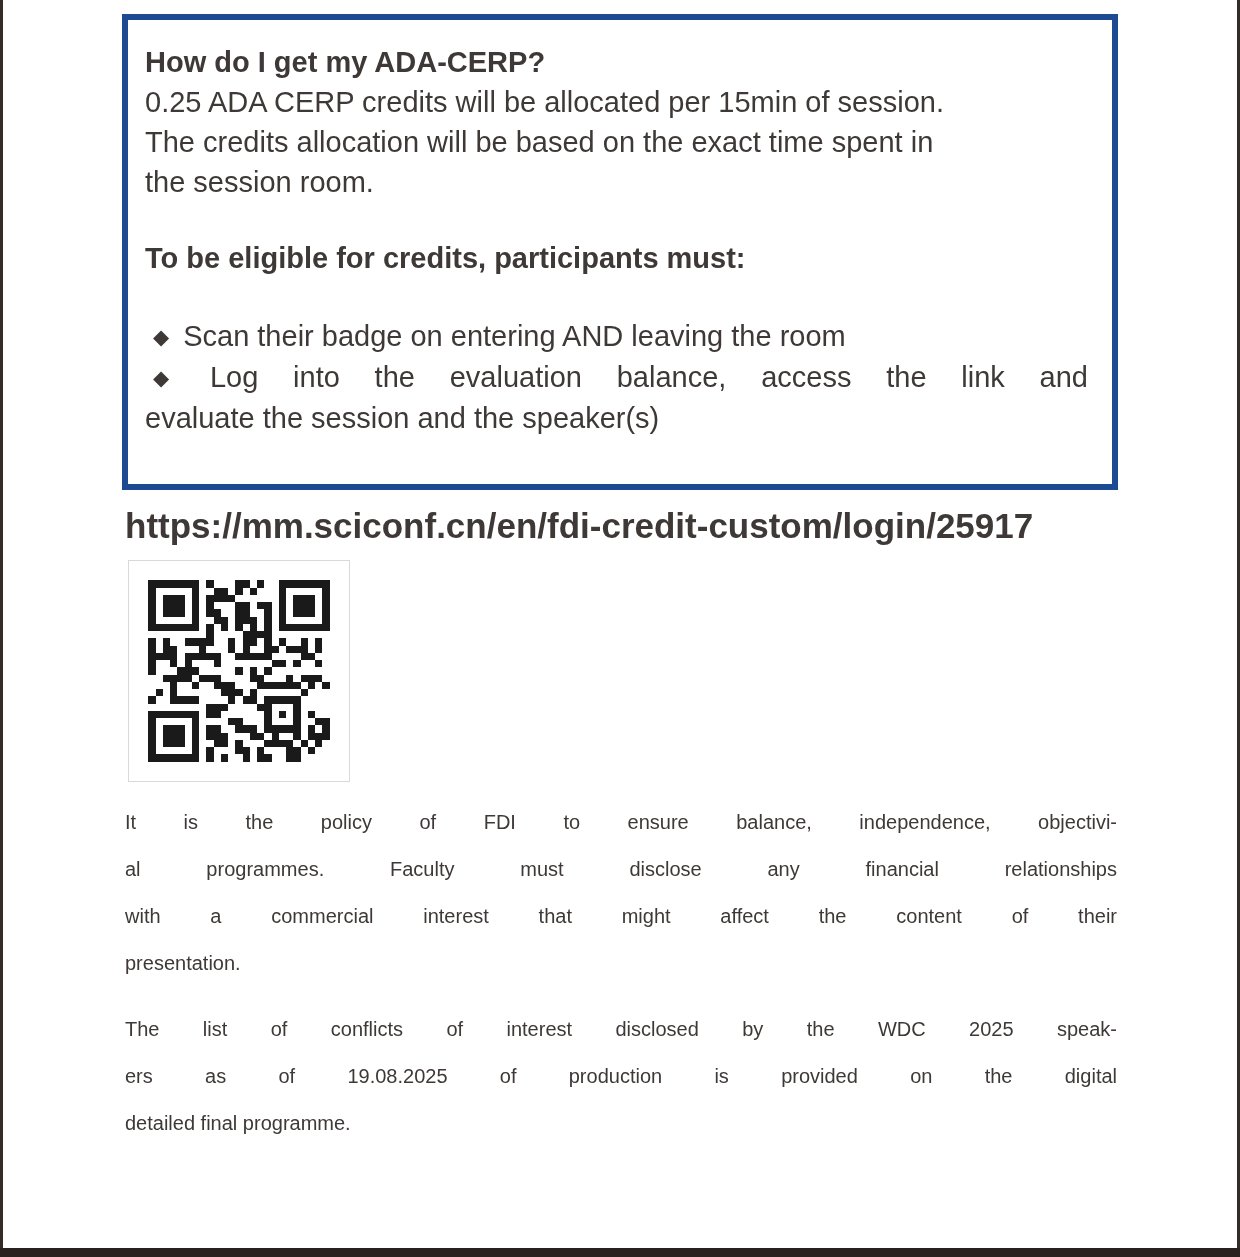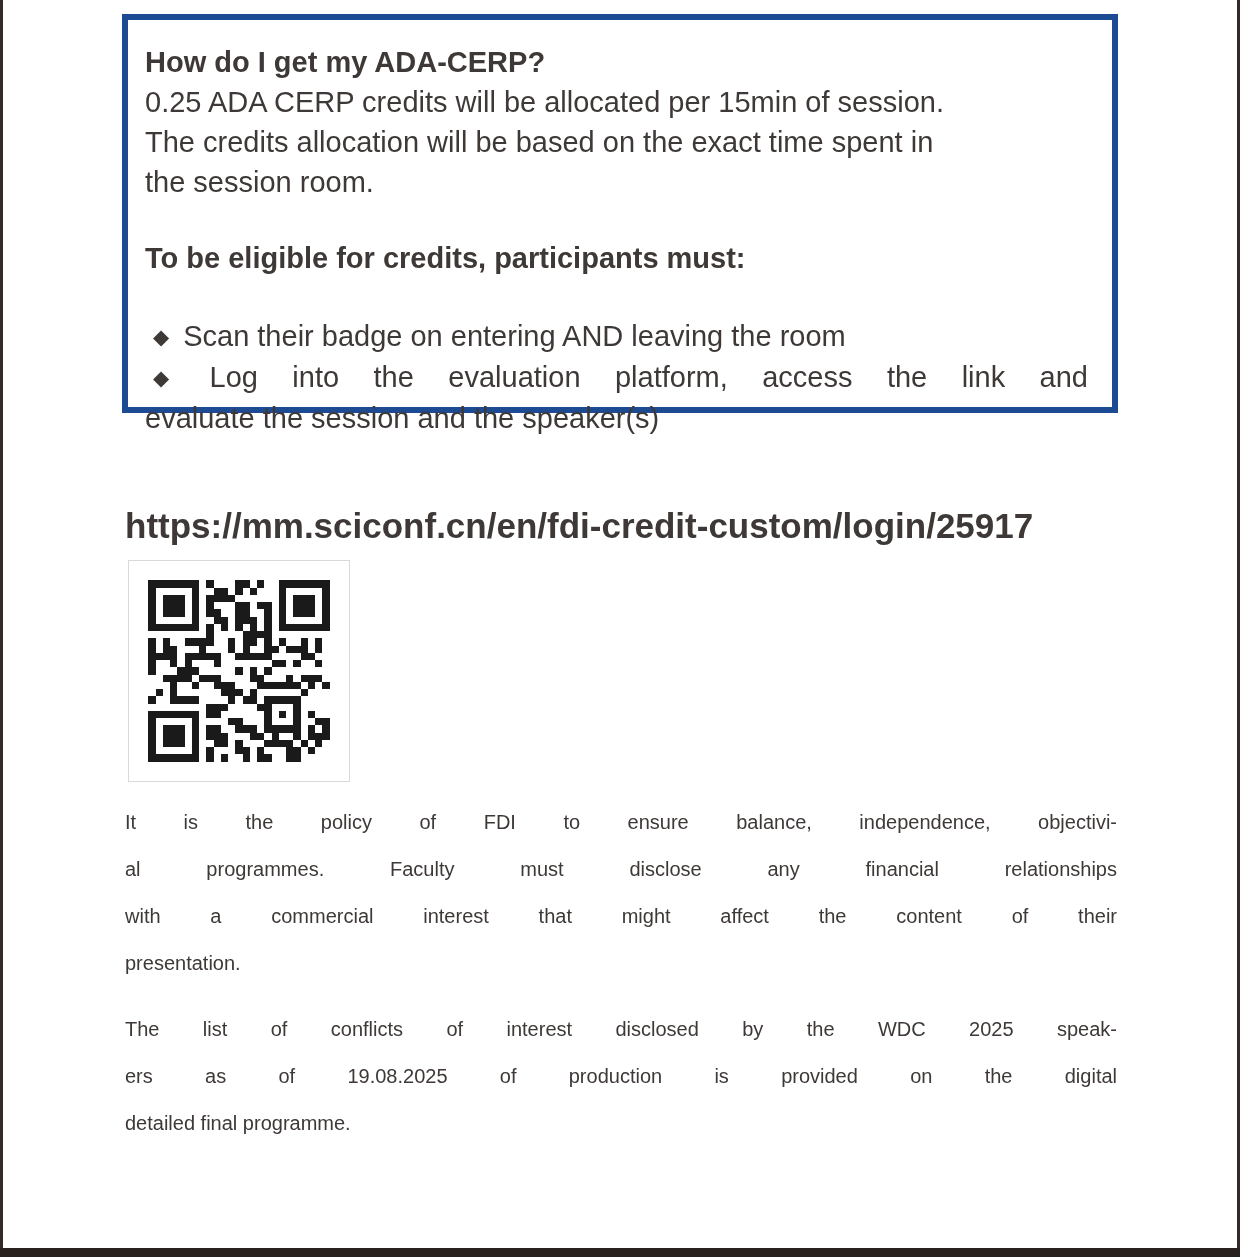--- a/index.html
+++ b/index.html
@@ -17,21 +17,21 @@
   }
   .page{position:relative;width:1240px;height:1257px;background:#fff;}
 
   
   .frame-left{position:absolute;left:0;top:0;width:3px;height:100%;background:var(--frame);}
   .frame-right{position:absolute;right:0;top:0;width:3px;height:100%;background:var(--frame);}
   .frame-bottom{position:absolute;left:0;bottom:0;width:100%;height:9px;background:#282120;}
 
   
   .info-box{
-    position:absolute;left:122px;top:14px;width:996px;height:399px;
+    position:absolute;left:122px;top:14px;width:996px;height:476px;
     border:6px solid var(--blue);box-sizing:border-box;
     padding:22px 24px 0 17px;
   }
   .bl{font-size:29px;line-height:40px;white-space:nowrap;}
   .bh{font-weight:bold;}
   .gap36{height:36px;}
   .gap38{height:38px;}
 
   .bullet-line{font-size:29px;line-height:40px;padding-left:8px;}
   .bullet{
@@ -75,21 +75,21 @@
     <div class="bl">0.25 ADA CERP credits will be allocated per 15min of session.</div>
     <div class="bl">The credits allocation will be based on the exact time spent in</div>
     <div class="bl">the session room.</div>
     <div class="gap36"></div>
     <div class="bl bh">To be eligible for credits, participants must:</div>
     <div class="gap38"></div>
     <div class="bullet-line">
       <span class="bullet">◆</span><span>Scan their badge on entering AND leaving the room</span>
     </div>
     <div class="bullet-line jl">
-      <span class="bullet">◆</span><span>Log into the evaluation platform, access the link and</span>
+      <span class="bullet">◆</span><span>Log into the evaluation balance, access the link and</span>
     </div>
     <div class="bl">evaluate the session and the speaker(s)</div>
   </section>
 
   <a class="url" href="#">https://mm.sciconf.cn/en/fdi-credit-custom/login/25917</a>
 
   <div class="qr-box">
     <svg viewBox="-2 -2 29 29" fill="#1a1a1a" shape-rendering="crispEdges">
         <rect x="0" y="0" width="1" height="1"></rect>
         <rect x="1" y="0" width="1" height="1"></rect>

